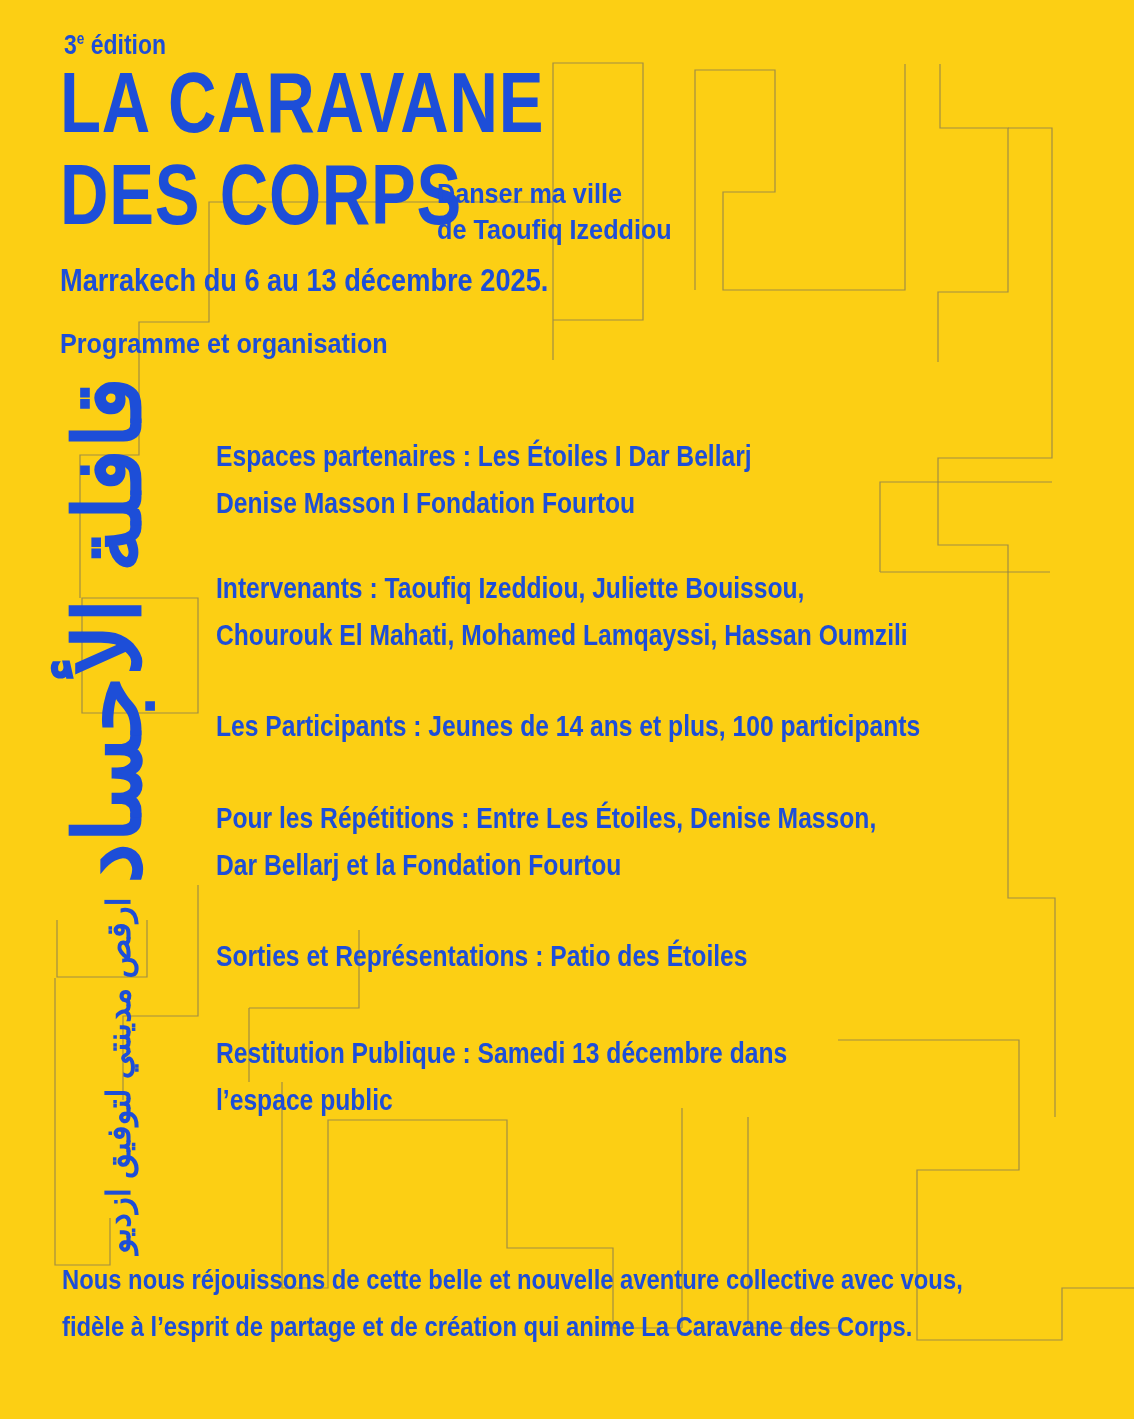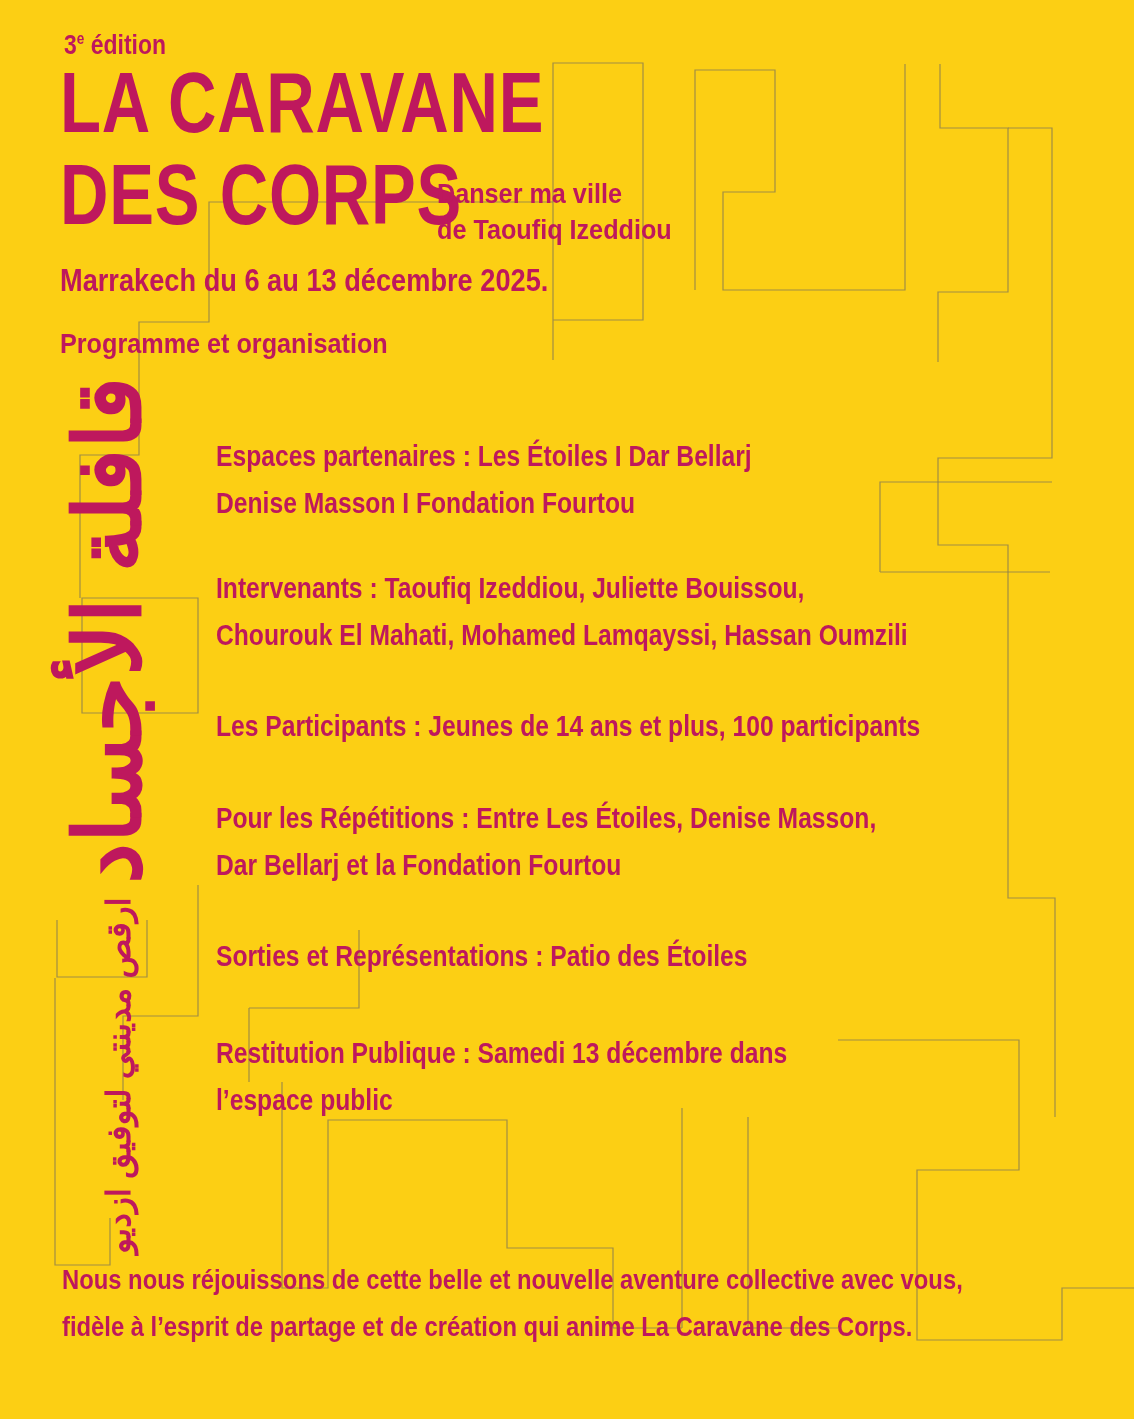--- a/index.html
+++ b/index.html
@@ -2,21 +2,21 @@
 <html><head>
 <meta charset="utf-8">
 <style>
   html,body{margin:0;padding:0;}
   .poster{
     position:relative;
     width:1134px;height:1419px;
     background:#FCCF14;
     overflow:hidden;
     font-family:"Liberation Sans", sans-serif;
-    color:#be185d;
+    color:#1d4ed8;
   }
   .abs{position:absolute;}
   .ln{display:block;white-space:nowrap;}
   
   .maze{position:absolute;left:0;top:0;pointer-events:none;}
   .maze path{fill:none;stroke:#8B7D50;stroke-width:1.2;opacity:.8;}
   
   .edition{left:64px;top:30px;font-size:27px;font-weight:bold;transform:scaleX(.85);transform-origin:0 0;white-space:nowrap;}
   .edition sup{font-size:16px;vertical-align:super;}
   .title{left:60px;top:56px;font-size:86px;line-height:92px;font-weight:bold;transform:scaleX(.78);transform-origin:0 0;letter-spacing:1px;}

